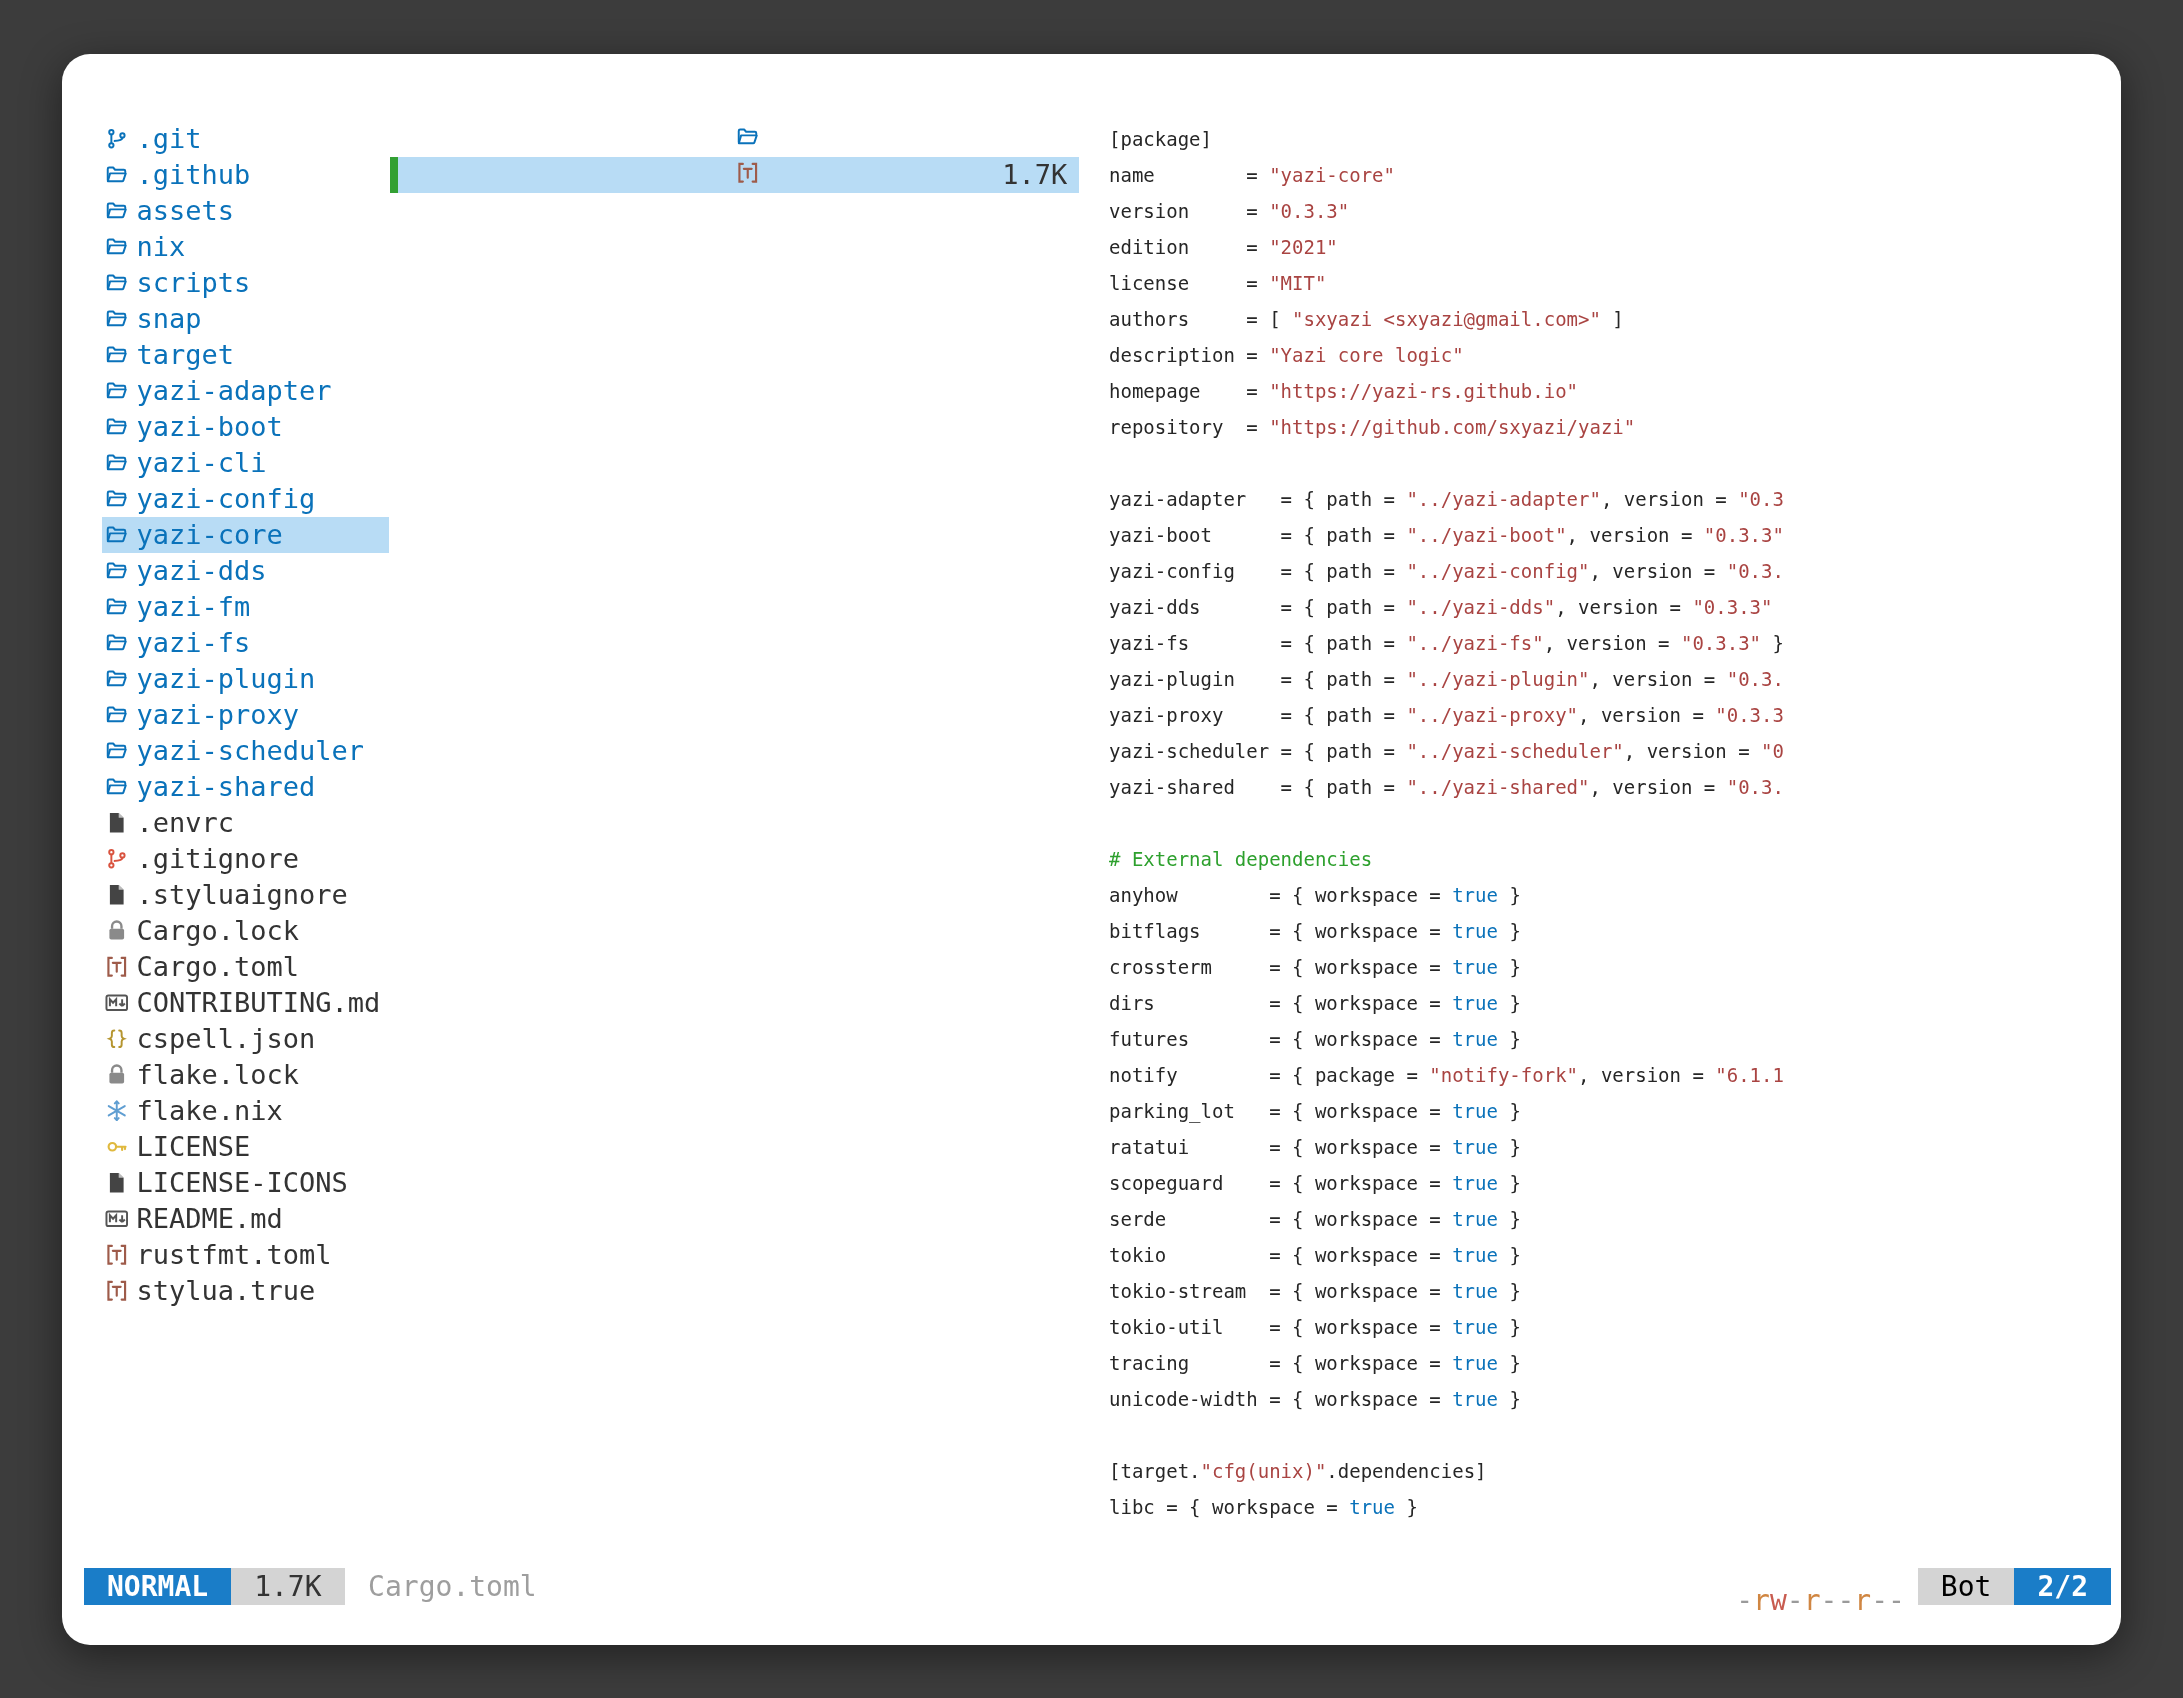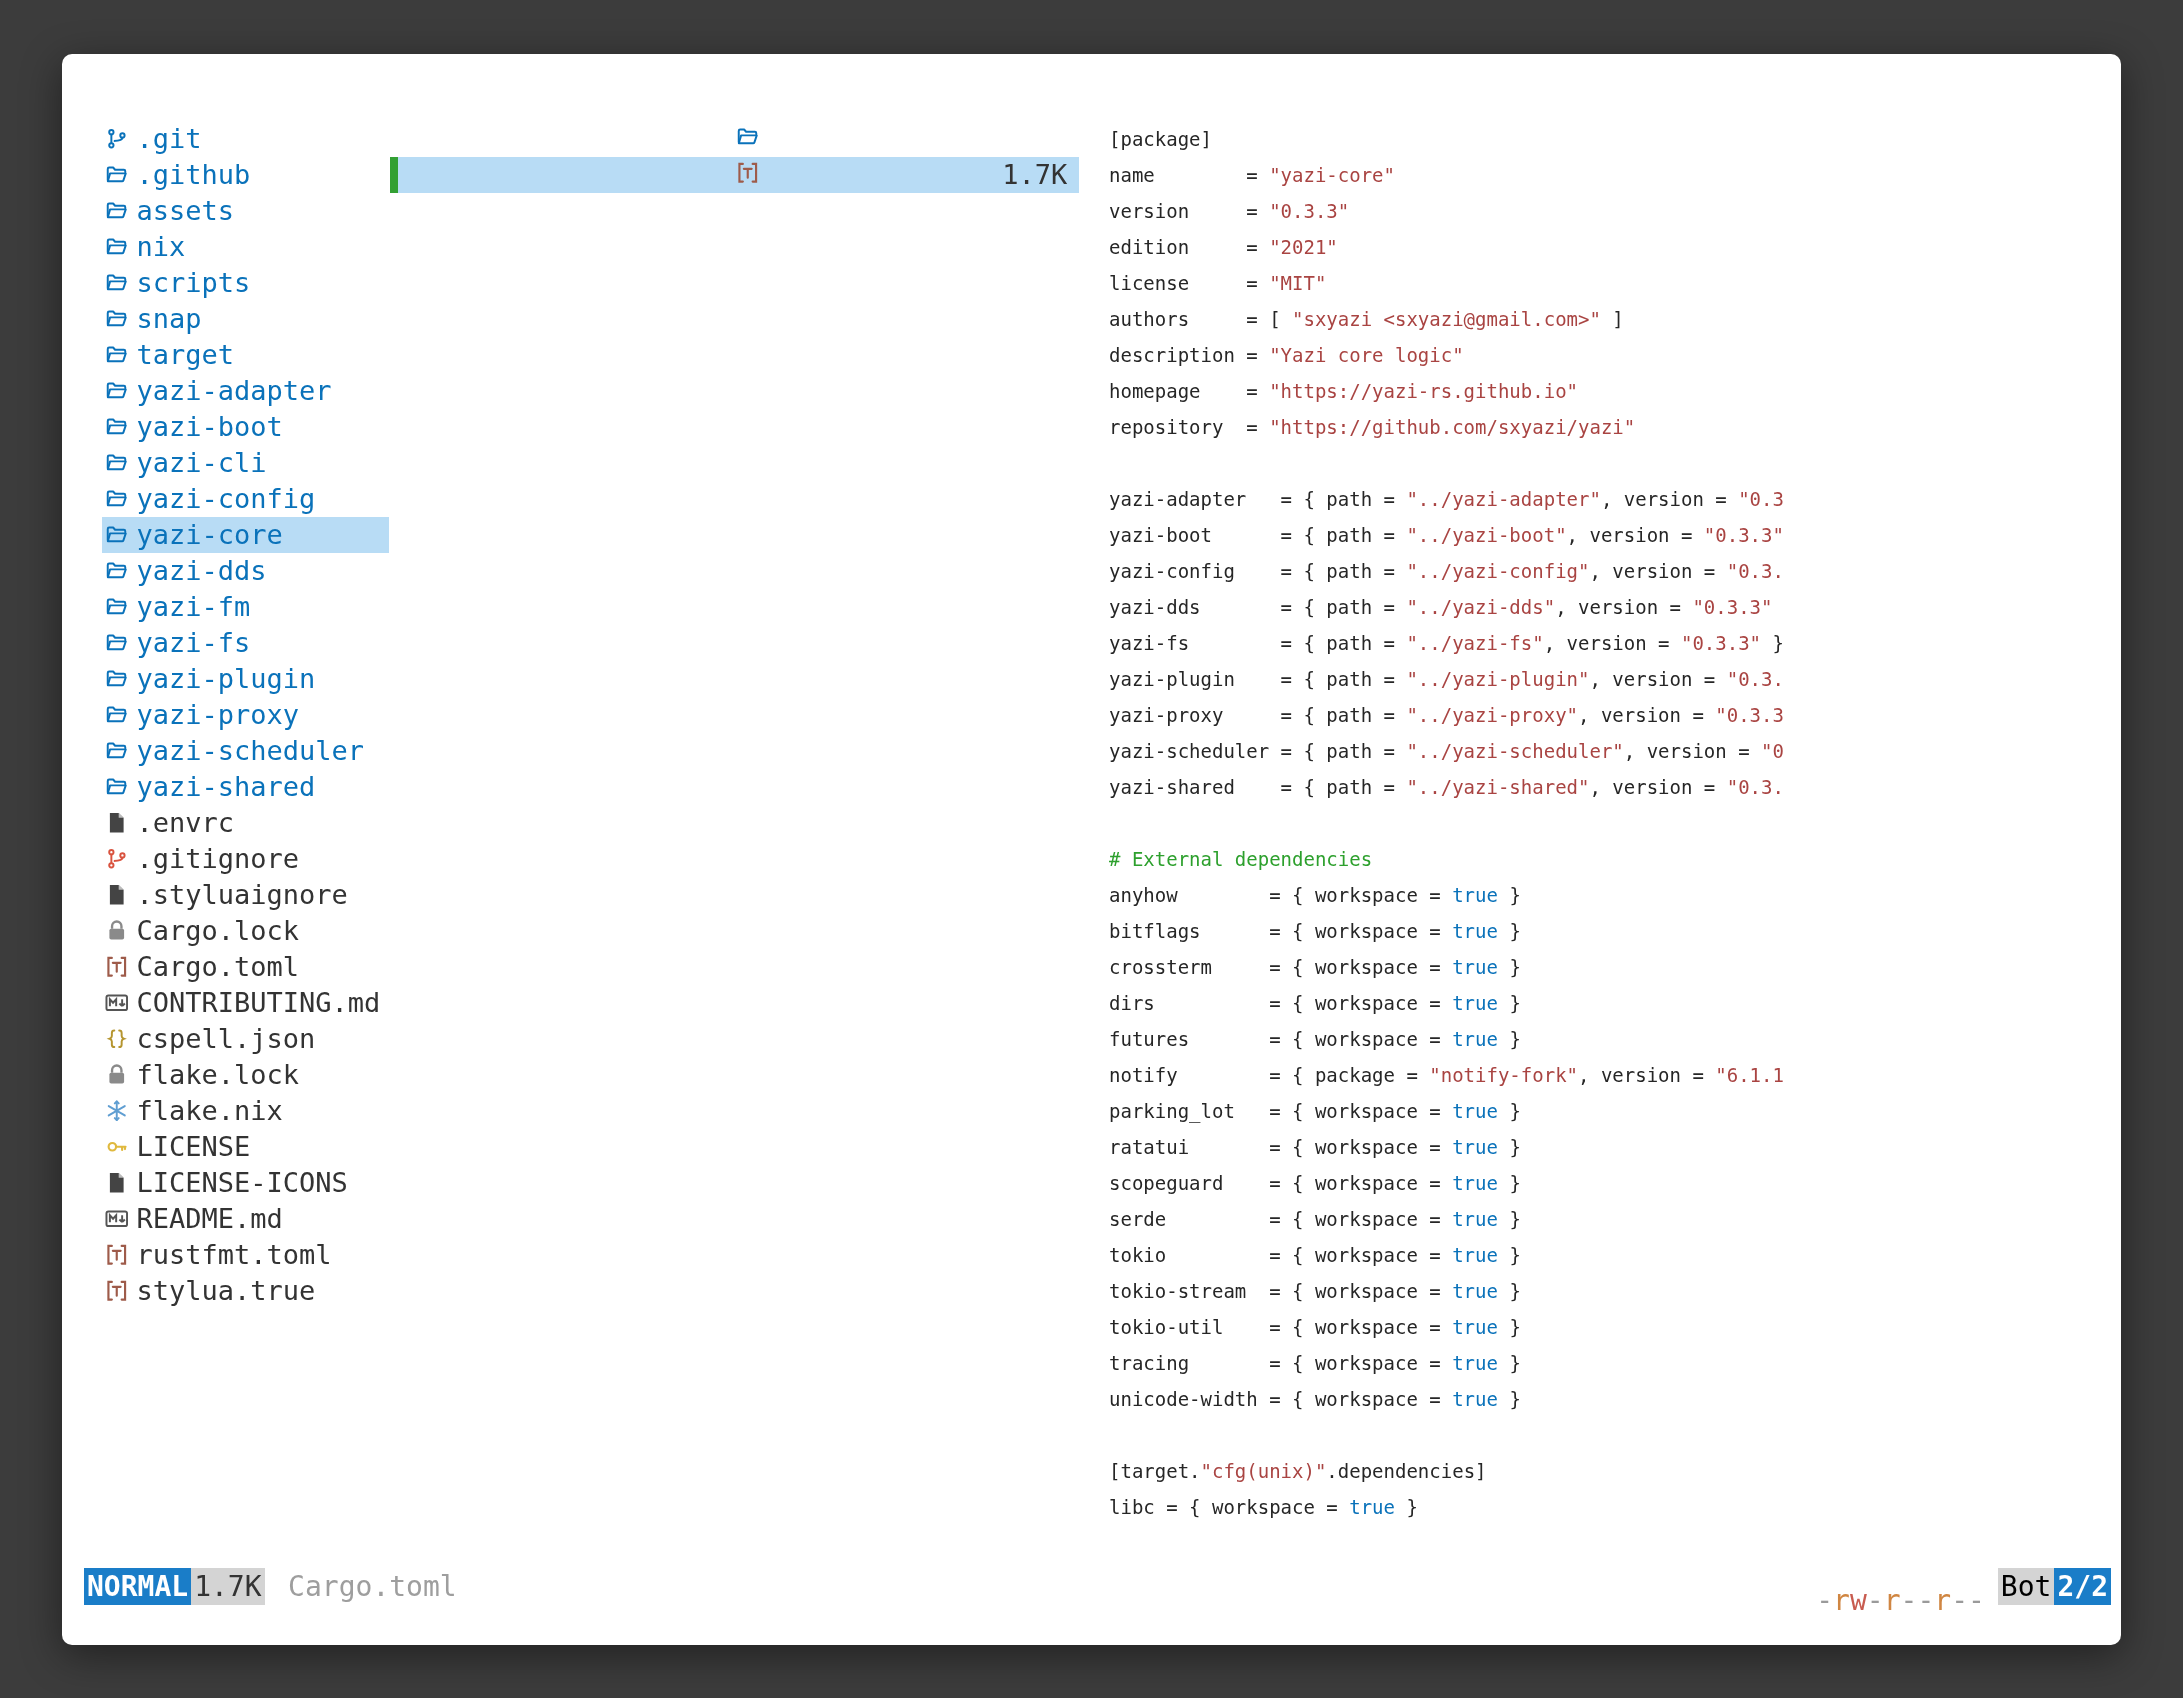--- a/index.html
+++ b/index.html
@@ -5,21 +5,21 @@
   * { margin:0; padding:0; box-sizing:border-box; }
   html,body { width:2183px; height:1698px; }
   body {
     background: var(--desktop-bg, #3c3c3c);
     font-family: "DejaVu Sans Mono", monospace;
     position: relative;
     overflow: hidden;
   }
   .window {
     position:absolute; left:62px; top:54px; width:2059px; height:1591px;
-    background:#ffffff; border-radius:10px; overflow:hidden;
+    background:#ffffff; border-radius:28px; overflow:hidden;
     box-shadow: 0 10px 40px rgba(0,0,0,.45);
   }
   .pane { position:absolute; top:67px; }
   .pane-parent  { left:40px;  width:287px; }
   .pane-current { left:328px; width:689px; }
   .pane-preview { left:1047px; width:1004px; }
 
   .row {
     height:36px; display:flex; align-items:center;
     font-size:27px; line-height:36px; color:#333333;
@@ -44,21 +44,21 @@
   }
   .c-fg   { color: var(--preview-fg, #262626); }
   .c-str  { color: var(--string-red, #a94442); }
   .c-bool { color: var(--bool-blue, #0a72ba); }
   .c-com  { color: var(--comment-green, #2da02d); }
 
   .statusbar {
     position:absolute; left:22px; right:10px; bottom:40px; height:37px;
     display:flex; align-items:center; font-size:28px; line-height:37px;
   }
-  .badge { display:inline-flex; align-items:center; height:37px; padding:0 3px; }
+  .badge { display:inline-flex; align-items:center; height:37px; padding:0 23px; }
   .badge-mode { background: var(--mode-badge-bg, #1a7dc8); color:#ffffff; font-weight:bold; }
   .badge-size { background: var(--badge-gray-bg, #d4d4d4); color:#333333; }
   .sb-filename { color: var(--filename-gray, #9e9e9e); margin-left:23.5px; }
   .sb-spacer { flex:1; }
   .perms { white-space:pre;margin-top:28px; }
   .c-dim { color: var(--perm-dim, #9a9a9a); }
   .c-pr  { color: var(--perm-r-orange, #d08642); }
   .c-pw  { color: var(--perm-w-red, #c85c50); }
   .badge-bot { background: var(--badge-gray-bg, #d4d4d4); color:#000000; margin-left:13px; }
   .badge-pos { background: var(--mode-badge-bg, #1a7dc8); color:#ffffff; font-weight:bold; margin-left:0; }

